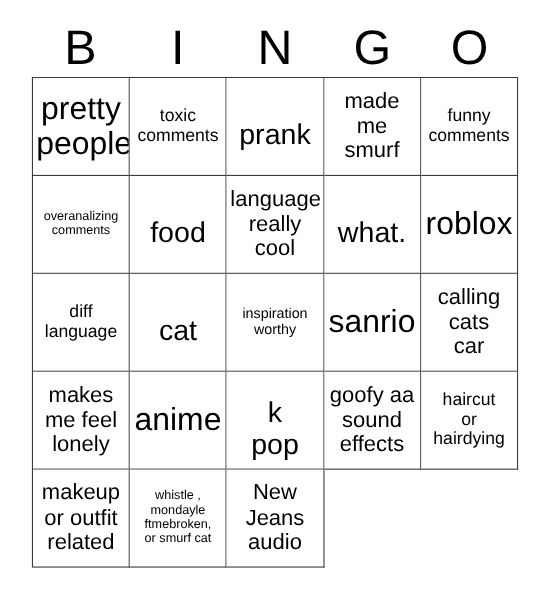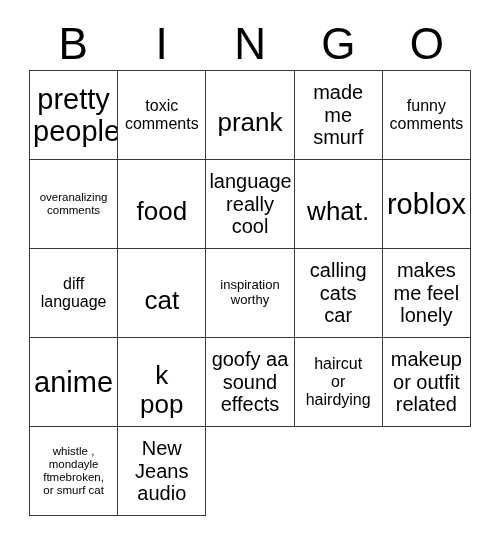--- a/index.html
+++ b/index.html
@@ -139,20 +139,23 @@
         <span class="cell-text">diff
 language</span>
       </div>
     <div class="cell fs-xl">
         <span class="cell-text">cat</span>
       </div>
     <div class="cell fs-xs">
         <span class="cell-text">inspiration
 worthy</span>
       </div>
+    <div class="cell fs-lg">
+        <span class="cell-text">sanrio</span>
+      </div>
 
     <div class="cell fs-md">
         <span class="cell-text">calling
 cats
 car</span>
       </div>
     <div class="cell fs-md">
         <span class="cell-text">makes
 me feel
 lonely</span>

